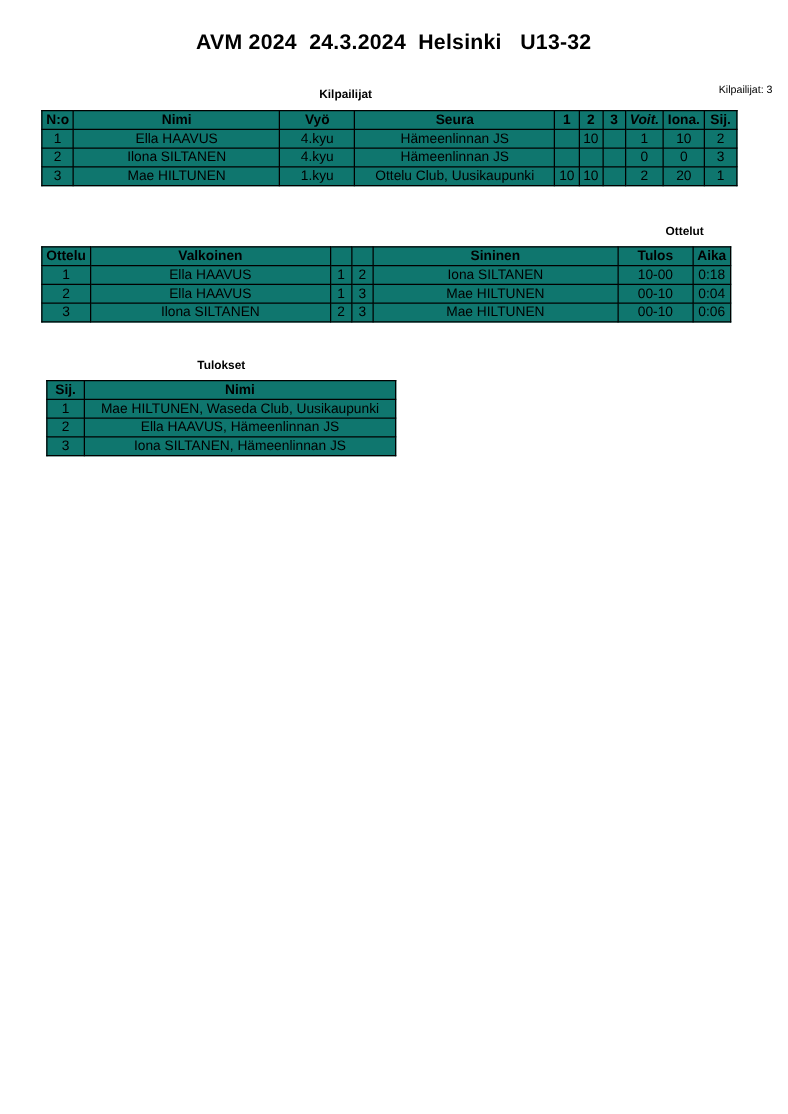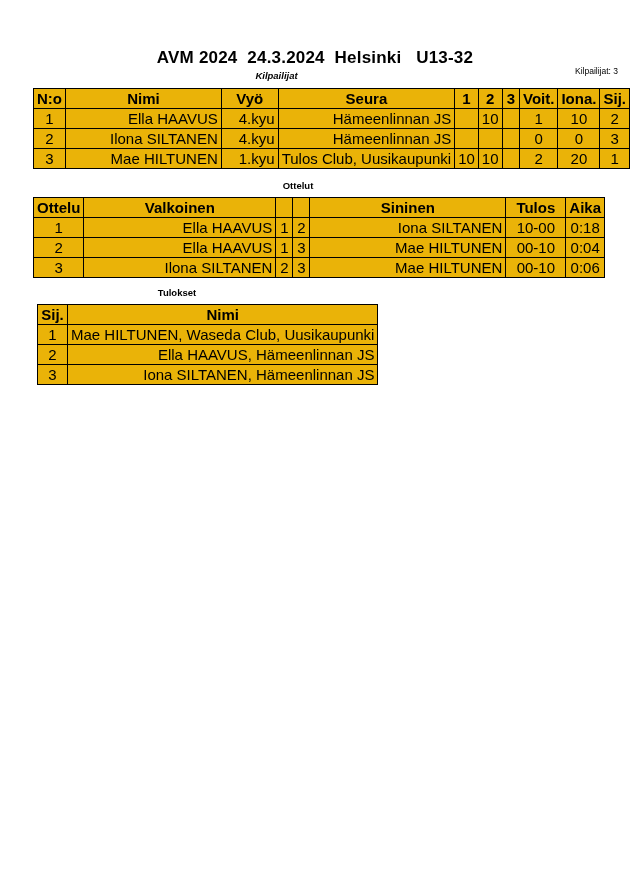--- a/index.html
+++ b/index.html
@@ -12,21 +12,21 @@
     height: 891px;
     position: relative;
     font-family: "Liberation Sans", sans-serif;
     color: #000000;
     overflow: hidden;
   }
 
   
   .doc-title {
     position: absolute;
-    top: 48px;
+    top: 24px;
     left: 0;
     width: 630px;
     text-align: center;
     font-size: 17px;
     font-weight: bold;
     letter-spacing: 0.2px;
     white-space: pre;
   }
   .participants-count {
     position: absolute;
@@ -38,56 +38,56 @@
     margin-left: 20px;
   }
 
   
   .section-caption {
     position: absolute;
     font-size: 9.5px;
     font-weight: bold;
     text-align: center;
   }
-  #cap-kilpailijat { top: 70px; left: 33px; width: 487px; font-style: italic; }
-  #cap-ottelut     { top: 180px; left: 33px; width: 530px; }
+  #cap-kilpailijat { top: 70px; left: 33px; width: 487px; }
+  #cap-ottelut     { top: 180px; left: 33px; width: 530px; text-align: right; }
   #cap-tulokset    { top: 287px; left: 37px; width: 280px; }
 
   
   table.grid {
     position: absolute;
     border-collapse: collapse;
-    font-size: 15px;
-    background: #eab308;
+    font-size: 11px;
+    background: #0f766e;
   }
   table.grid th,
   table.grid td {
     border: 1px solid #000000;
     padding: 1px 3px;
     height: 15px;
     box-sizing: border-box;
     font-weight: normal;
     white-space: nowrap;
     overflow: hidden;
   }
   table.grid th {
     font-weight: bold;
     text-align: center;
   }
   .c { text-align: center; }
-  .l { text-align: right; margin-top: 32px; }
+  .l { text-align: center; margin-top: 32px; }
 
   
   #tbl-kilpailijat { top: 88px; left: 33px; }
   #tbl-kilpailijat .col-no     { width: 20px; }
   #tbl-kilpailijat .col-nimi   { width: 165px; }
   #tbl-kilpailijat .col-vyo    { width: 60px; }
   #tbl-kilpailijat .col-seura  { width: 160px; margin-left: 22px; }
   #tbl-kilpailijat .col-m      { width: 18px; }
-  #tbl-kilpailijat .col-voit   { width: 26px; }
+  #tbl-kilpailijat .col-voit   { width: 26px; font-style: italic; }
   #tbl-kilpailijat .col-pist   { width: 26px; }
   #tbl-kilpailijat .col-sij    { width: 26px; }
 
   
   #tbl-ottelut { top: 197px; left: 33px; }
   #tbl-ottelut .col-ottelu   { width: 30px; }
   #tbl-ottelut .col-valk     { width: 192px; }
   #tbl-ottelut .col-n1       { width: 17px; }
   #tbl-ottelut .col-n2       { width: 17px; }
   #tbl-ottelut .col-sin      { width: 196px; }
@@ -144,21 +144,21 @@
       <td class="c"></td>
       <td class="c"></td>
       <td class="c">0</td>
       <td class="c">0</td>
       <td class="c">3</td>
     </tr>
     <tr>
       <td class="c">3</td>
       <td class="l">Mae HILTUNEN</td>
       <td class="l">1.kyu</td>
-      <td class="l">Tulos Club, Uusikaupunki</td>
+      <td class="l">Ottelu Club, Uusikaupunki</td>
       <td class="c">10</td>
       <td class="c">10</td>
       <td class="c"></td>
       <td class="c">2</td>
       <td class="c">20</td>
       <td class="c">1</td>
     </tr>
   </tbody>
 </table>
 

